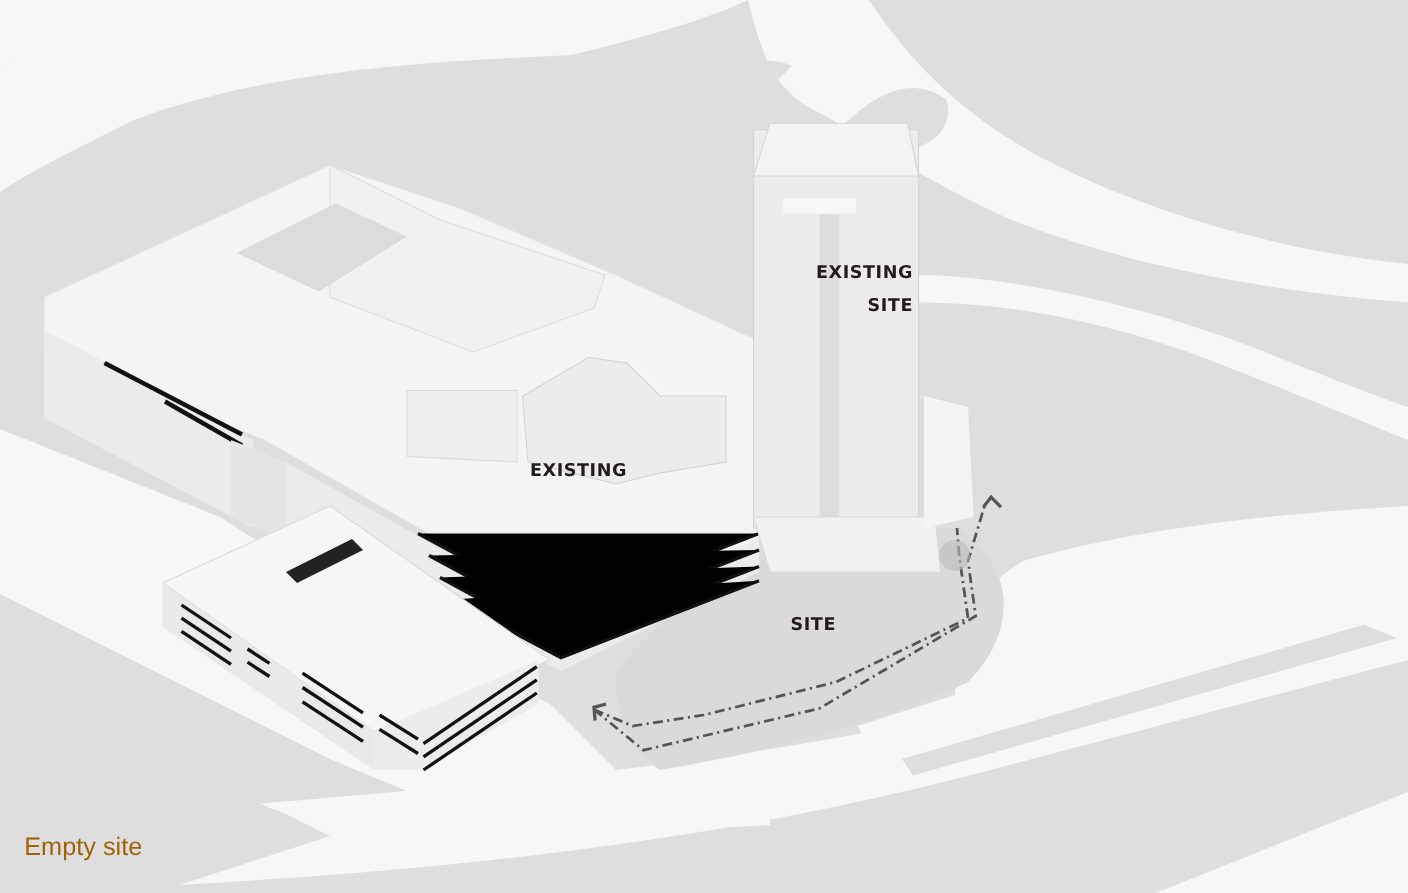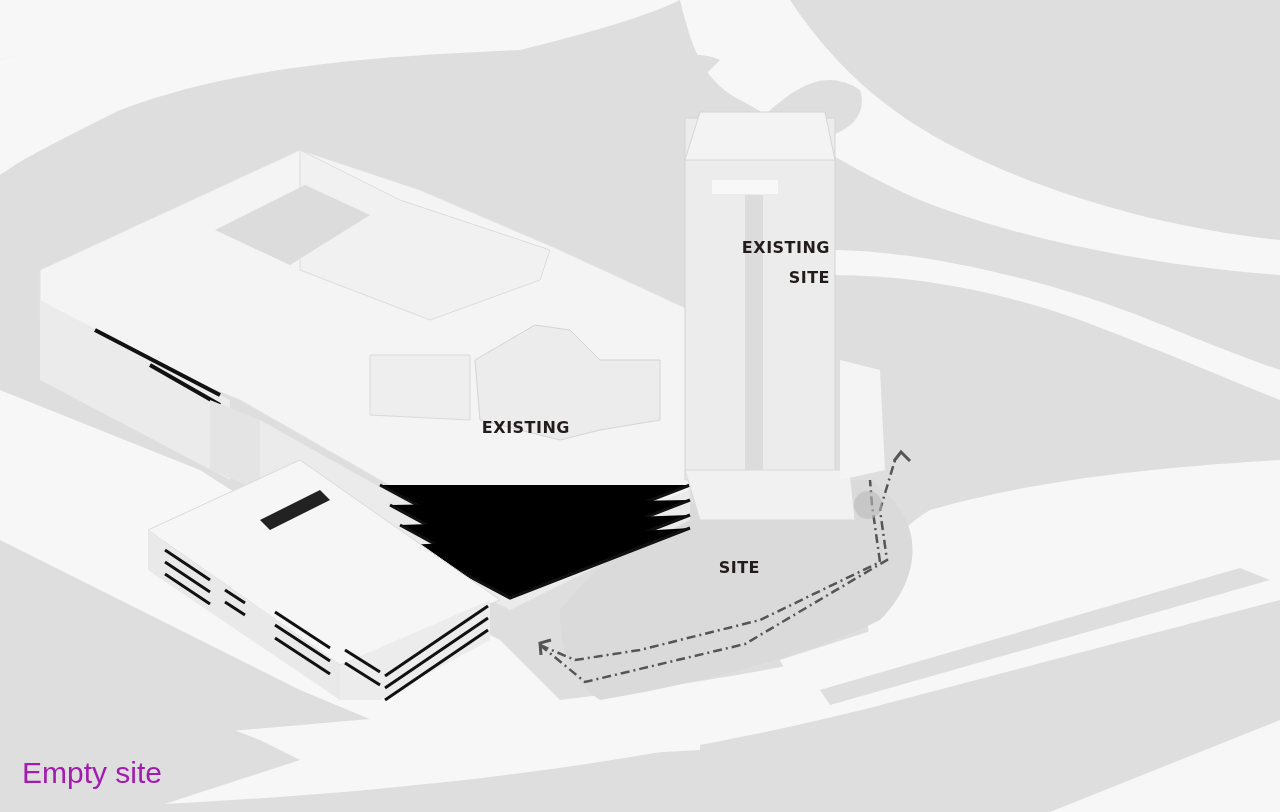--- a/index.html
+++ b/index.html
@@ -1,19 +1,19 @@
 <!DOCTYPE html>
 <html><head>
 <meta charset="utf-8">
 <style>
   html, body { margin:0; padding:0; background:#dedede; }
   body { width:1280px; height:812px; overflow:hidden; position:relative; font-family:"DejaVu Sans","Liberation Sans",sans-serif; }
   #scene { position:absolute; left:0; top:0; width:1280px; height:812px; }
   .label { position:absolute; color:#231c1c; font-weight:bold; text-align:right; line-height:30px; font-size:16px; letter-spacing:0.5px; }
-  .caption { position:absolute; left:22px; top:756px; font-size:30px; color:#a21caf; font-family:"Liberation Sans","DejaVu Sans",sans-serif; }
+  .caption { position:absolute; left:22px; top:756px; font-size:23px; color:#a16207; font-family:"Liberation Sans","DejaVu Sans",sans-serif; }
 </style>
 </head>
 <body>
 
 <svg id="scene" viewBox="0 0 1280 812" xmlns="http://www.w3.org/2000/svg">
 
   <rect x="0" y="0" width="1280" height="812" fill="#dedede"></rect>
 
   <g fill="#f7f7f7">
     <path d="M0,60 C180,10 420,0 640,0 L0,0 Z"></path>

